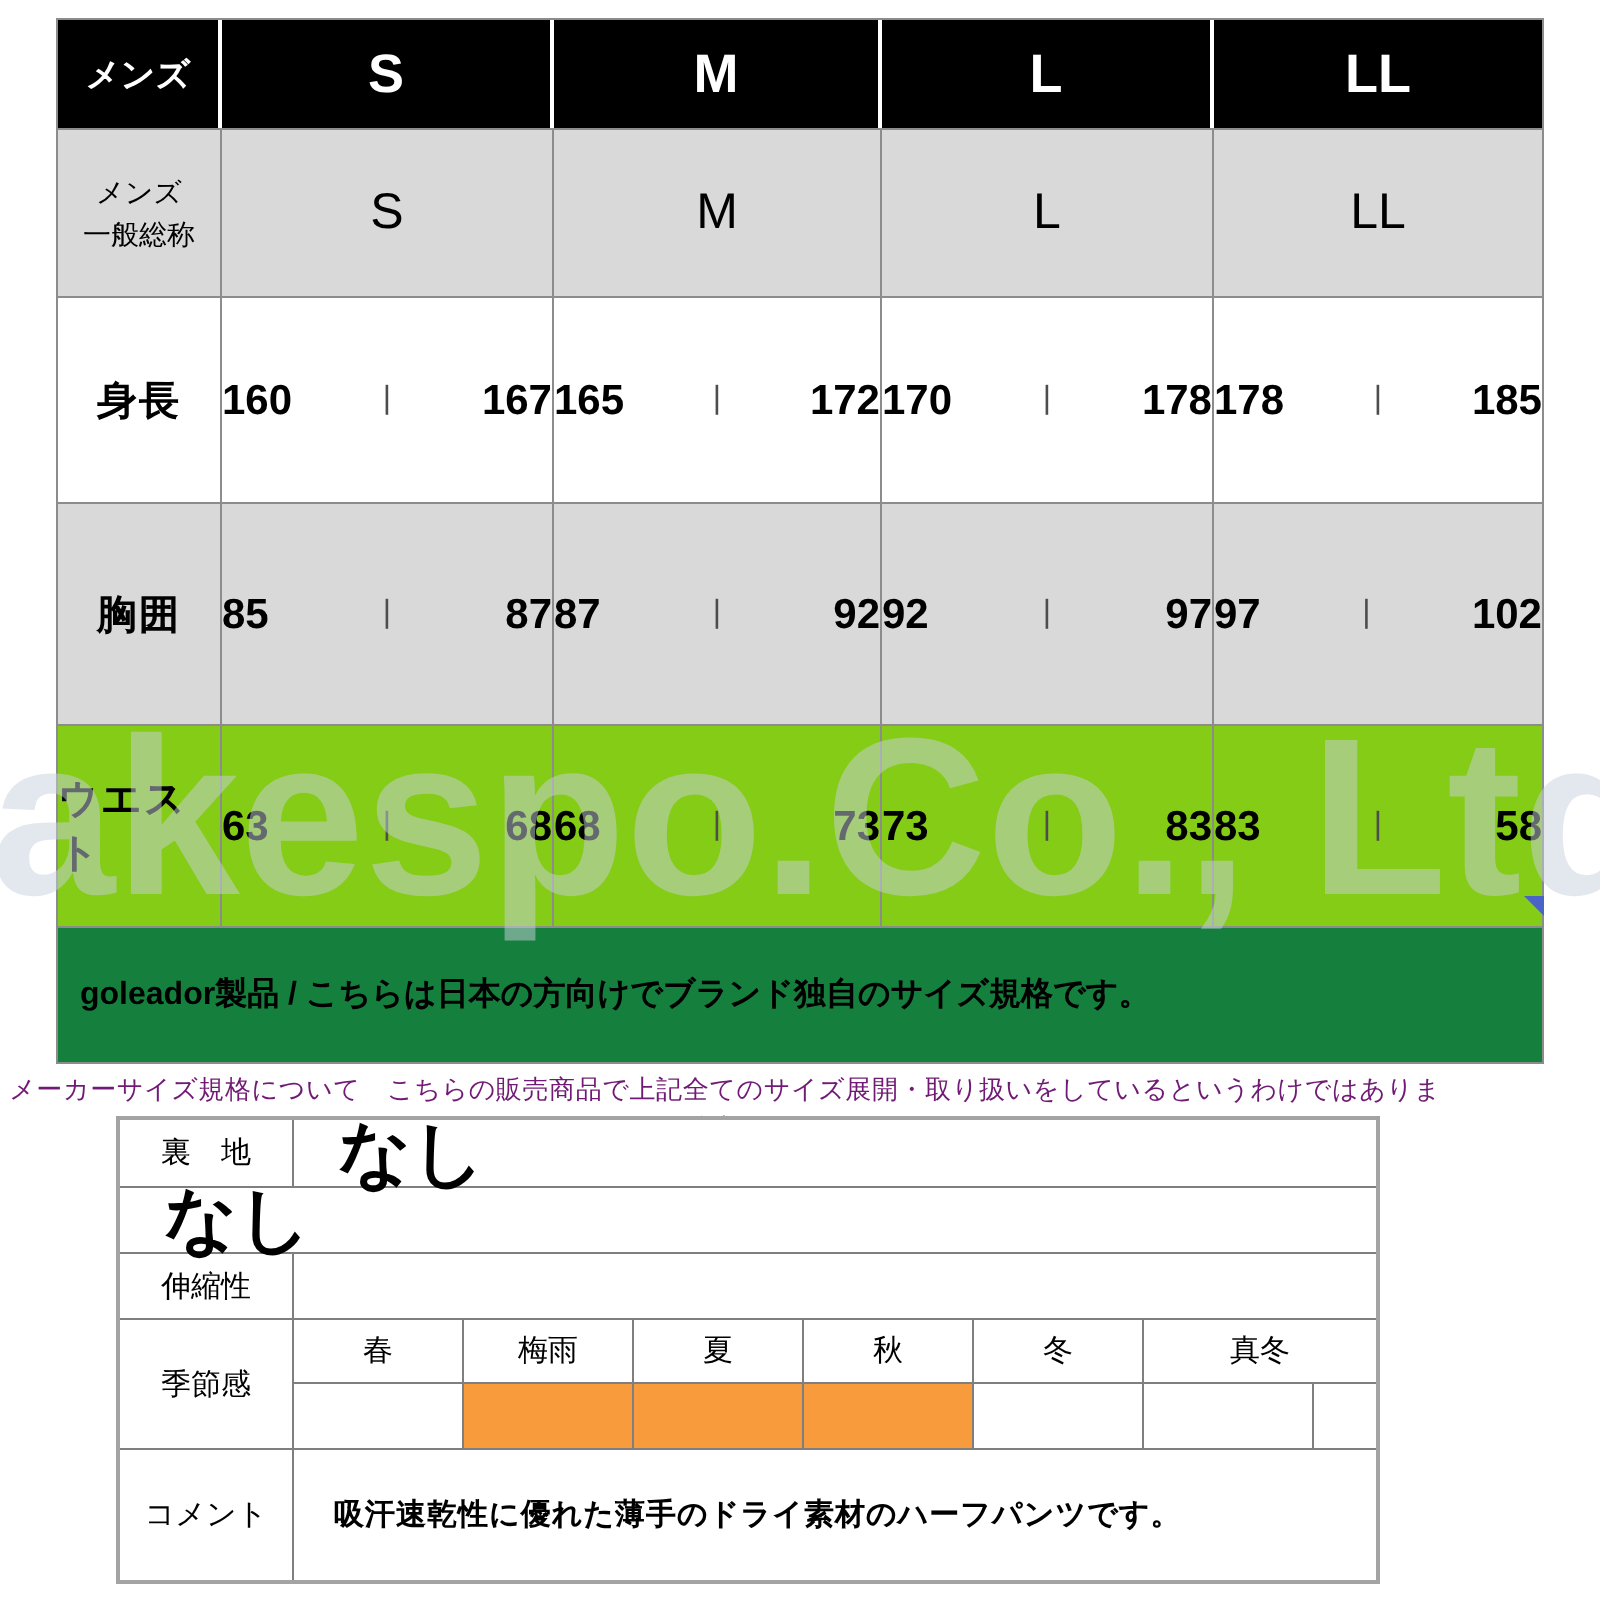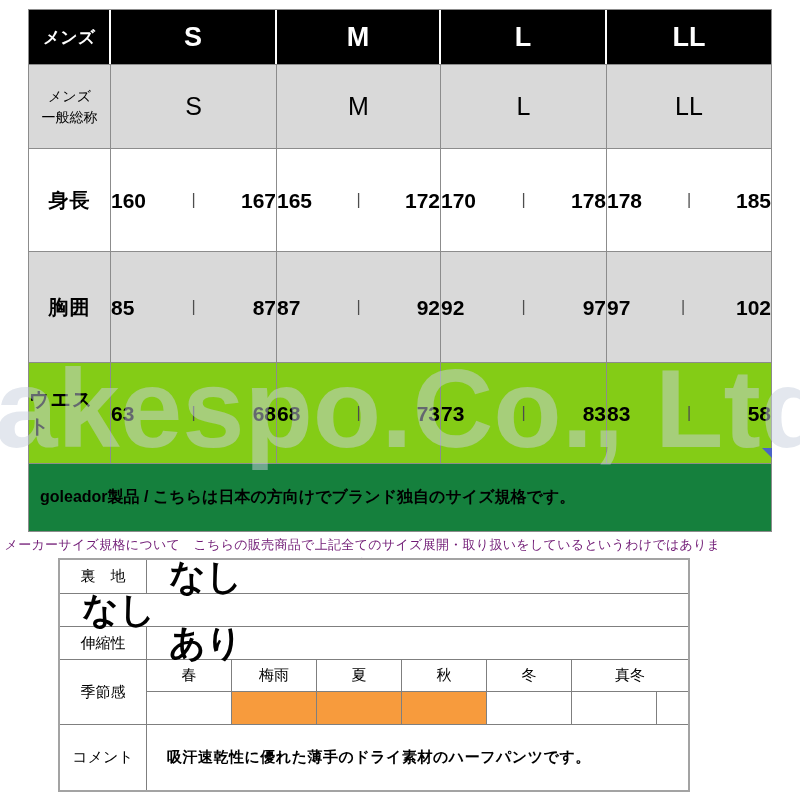--- a/index.html
+++ b/index.html
@@ -181,21 +181,20 @@
       <div class="sp-label">裏　地</div>
       <div class="sp-value">なし</div>
     </div>
 
     <div class="sp-row sp-spec">
       <div class="sp-value">なし</div>
     </div>
 
     <div class="sp-row sp-spec">
       <div class="sp-label">伸縮性</div>
-      <div class="sp-value">あり</div>
     </div>
 
     <div class="sp-row sp-season">
       <div class="sp-label">季節感</div>
       <div class="season-grid">
         <div class="season-names">
           <div class="season-cell sc0">春</div>
           <div class="season-cell sc1">梅雨</div>
           <div class="season-cell sc2">夏</div>
           <div class="season-cell sc4">秋</div>

